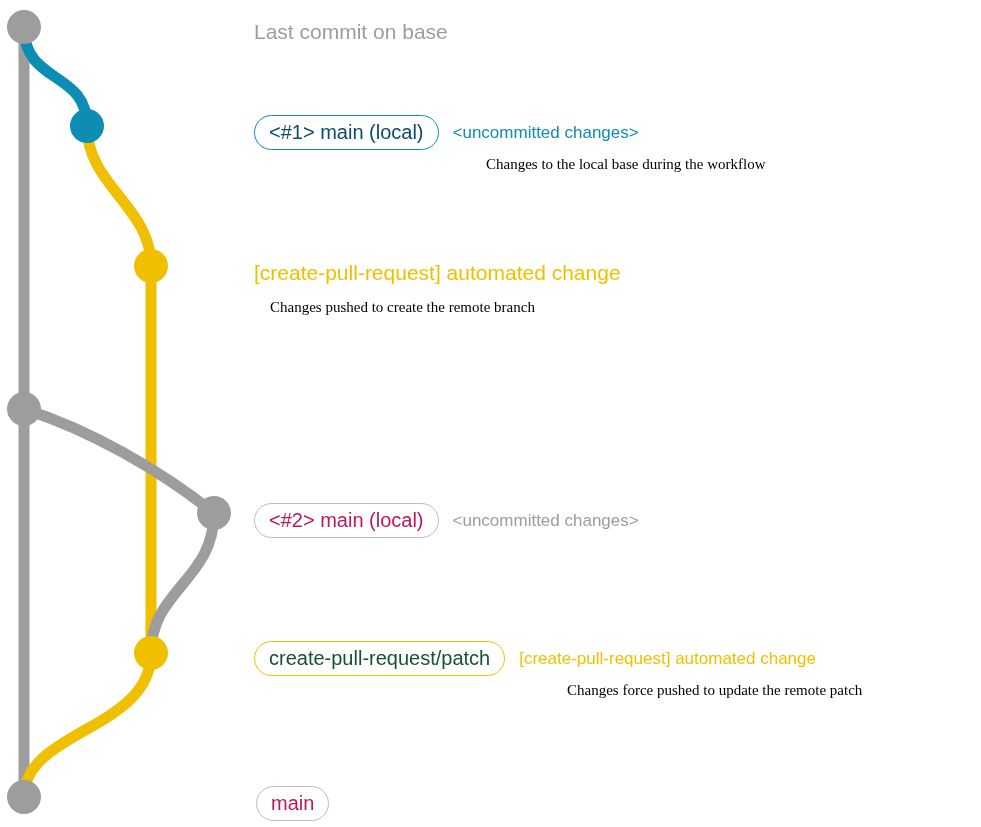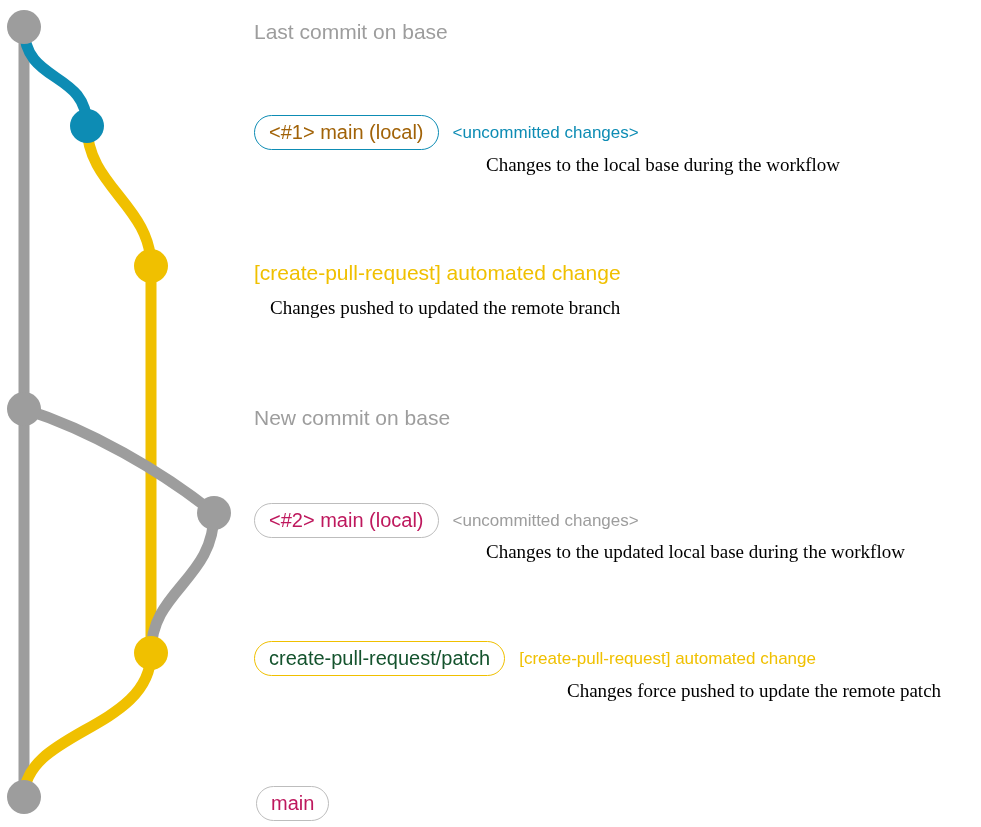--- a/index.html
+++ b/index.html
@@ -61,40 +61,40 @@
     border: 1.6px solid #bdbdbd;
     border-radius: 18px;
     padding: 5px 14px 6px 14px;
     font-family: "Liberation Sans", sans-serif;
     font-size: 20px;
     line-height: 22px;
     color: #9d9d9d;
     background: #ffffff;
     box-sizing: border-box;
   }
-  .badge.blue   { border-color: #0d8cb4; color: #a16207; }
+  .badge.blue   { border-color: #0d8cb4; color: #0c4a6e; }
   .badge.yellow { border-color: #f0c000; color: #14532d; }
   .badge.gray   { border-color: #bdbdbd; color: #be185d; }
 
   .ref-subject {
     font-family: "Liberation Sans", sans-serif;
     font-size: 17px;
     line-height: 26px;
     margin-left: 14px;
     white-space: nowrap;
   }
   .ref-subject.blue   { color: #0d8cb4; }
   .ref-subject.gray   { color: #9d9d9d; }
   .ref-subject.yellow { color: #f0c000; }
 
   
   .note {
     position: absolute;
     font-family: "Liberation Serif", serif;
-    font-size: 19px;
+    font-size: 15px;
     line-height: 23px;
     color: #000000;
     white-space: nowrap;
   }
 </style>
 </head>
 <body>
 
 <svg id="graph-canvas" viewBox="0 0 981 827">
   <g id="edge-layer">
@@ -128,33 +128,29 @@
     <div class="ref-line">
       <span class="badge blue">&lt;#1&gt; main (local)</span>
       <span class="ref-subject blue">&lt;uncommitted changes&gt;</span>
     </div>
   </div>
   <div class="note" style="left:486px; top:146px;">Changes to the local base during the workflow</div>
 
   <div class="row" style="left:254px; top:253px;">
     <div class="subject yellow">[create-pull-request] automated change</div>
   </div>
-  <div class="note" style="left:270px; top:289px;">Changes pushed to updated the remote branch</div>
+  <div class="note" style="left:270px; top:289px;">Changes pushed to create the remote branch</div>
 
-  <div class="row" style="left:254px; top:398px;">
-    <div class="subject gray">New commit on base</div>
-  </div>
 
   <div class="row" style="left:254px; top:496px;">
     <div class="ref-line">
       <span class="badge gray">&lt;#2&gt; main (local)</span>
       <span class="ref-subject gray">&lt;uncommitted changes&gt;</span>
     </div>
   </div>
-  <div class="note" style="left:486px; top:533px;">Changes to the updated local base during the workflow</div>
 
   <div class="row" style="left:254px; top:634px;">
     <div class="ref-line">
       <span class="badge yellow">create-pull-request/patch</span>
       <span class="ref-subject yellow">[create-pull-request] automated change</span>
     </div>
   </div>
   <div class="note" style="left:567px; top:672px;">Changes force pushed to update the remote patch</div>
 
   <div class="row" style="left:256px; top:779px;">

